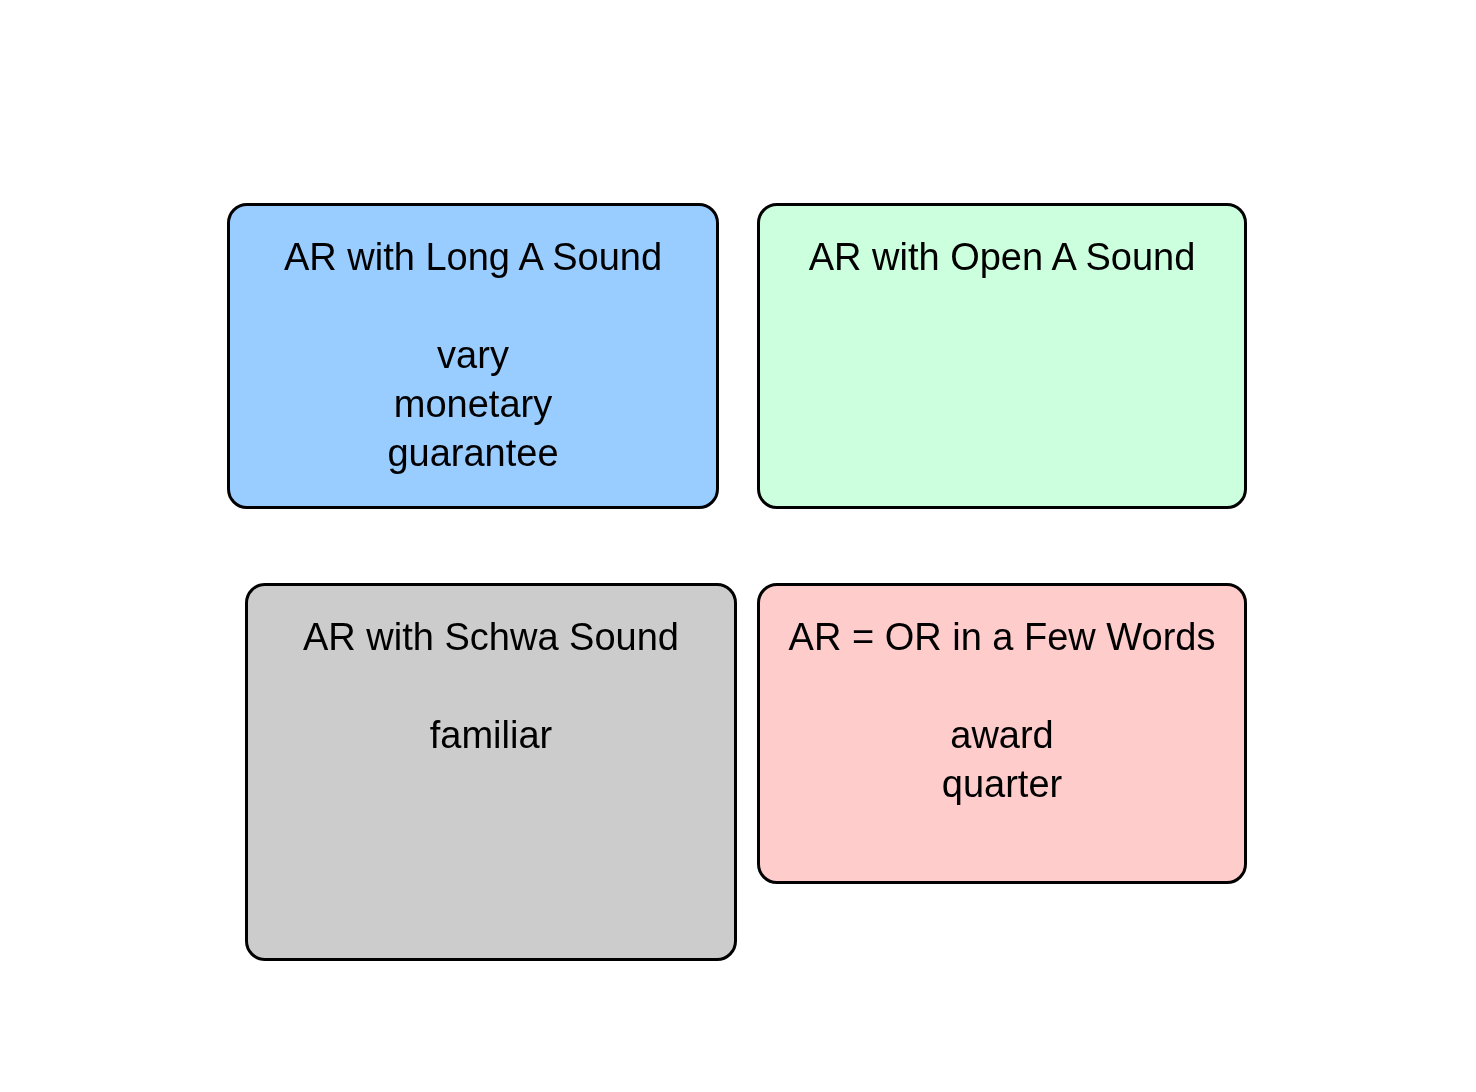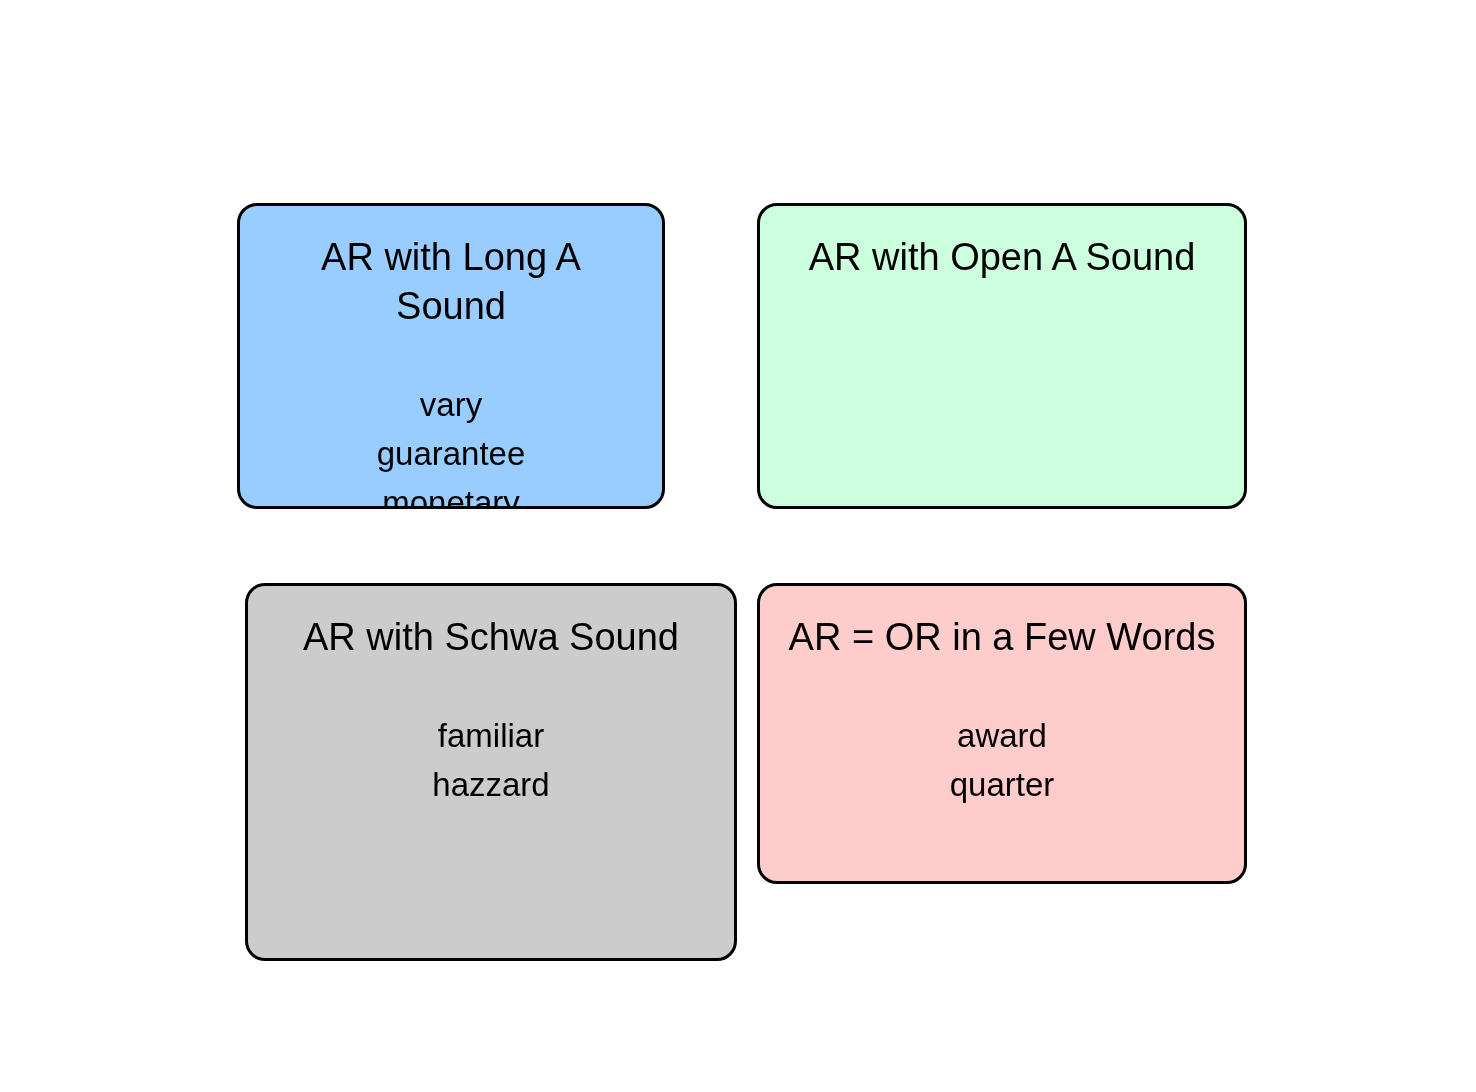--- a/index.html
+++ b/index.html
@@ -27,21 +27,21 @@
     box-sizing: border-box;
     border: 3px solid #000000;
     border-radius: 20px;
     text-align: center;
     color: #000000;
     padding: 0;
     overflow: hidden;
   }
 
   
-  .card.pos-0 { left: 237px; top: 203px;  width: 428px; height: 306px; }
+  .card.pos-0 { left: 227px; top: 203px;  width: 492px; height: 306px; }
   .card.pos-1 { left: 757px; top: 203px;  width: 490px; height: 306px; }
   .card.pos-2 { left: 245px; top: 583px;  width: 492px; height: 378px; }
   .card.pos-3 { left: 757px; top: 583px;  width: 490px; height: 301px; padding-left: 28px; }
 
   
   .card.fill-blue  { background: #99ccff; }
   .card.fill-green { background: #ccffdd; padding-left: 16px; }
   .card.fill-gray  { background: #cccccc; }
   .card.fill-pink  { background: #ffcccc; }
 
@@ -59,60 +59,59 @@
     letter-spacing: 0px;
     white-space: pre-line;
     padding: 0 26px;
   }
 
   .card-spacer {
     height: 49px;
   }
 
   .word-list {
-    font-size: 33px;
+    font-size: 38px;
     line-height: 49px;
   }
 
   .word-line {
     display: block;
     white-space: nowrap;
   }
 </style>
 </head>
 <body>
 
 <div class="canvas">
 
   <div class="card pos-0 fill-blue">
     <div class="card-inner">
       <div class="card-title">AR with Long A Sound</div>
       <div class="card-spacer"></div>
       <div class="word-list">
         <span class="word-line">vary</span>
+        <span class="word-line">monetary</span>
         <span class="word-line">guarantee</span>
-        <span class="word-line">monetary</span>
       </div>
     </div>
   </div>
 
   <div class="card pos-1 fill-green">
     <div class="card-inner">
       <div class="card-title">AR with Open A Sound</div>
       <div class="card-spacer"></div>
     </div>
   </div>
 
   <div class="card pos-2 fill-gray">
     <div class="card-inner">
       <div class="card-title">AR with Schwa Sound</div>
       <div class="card-spacer"></div>
       <div class="word-list">
         <span class="word-line">familiar</span>
-        <span class="word-line">hazzard</span>
       </div>
     </div>
   </div>
 
   <div class="card pos-3 fill-pink">
     <div class="card-inner">
       <div class="card-title">AR = OR in a Few Words</div>
       <div class="card-spacer"></div>
       <div class="word-list">
         <span class="word-line">award</span>

